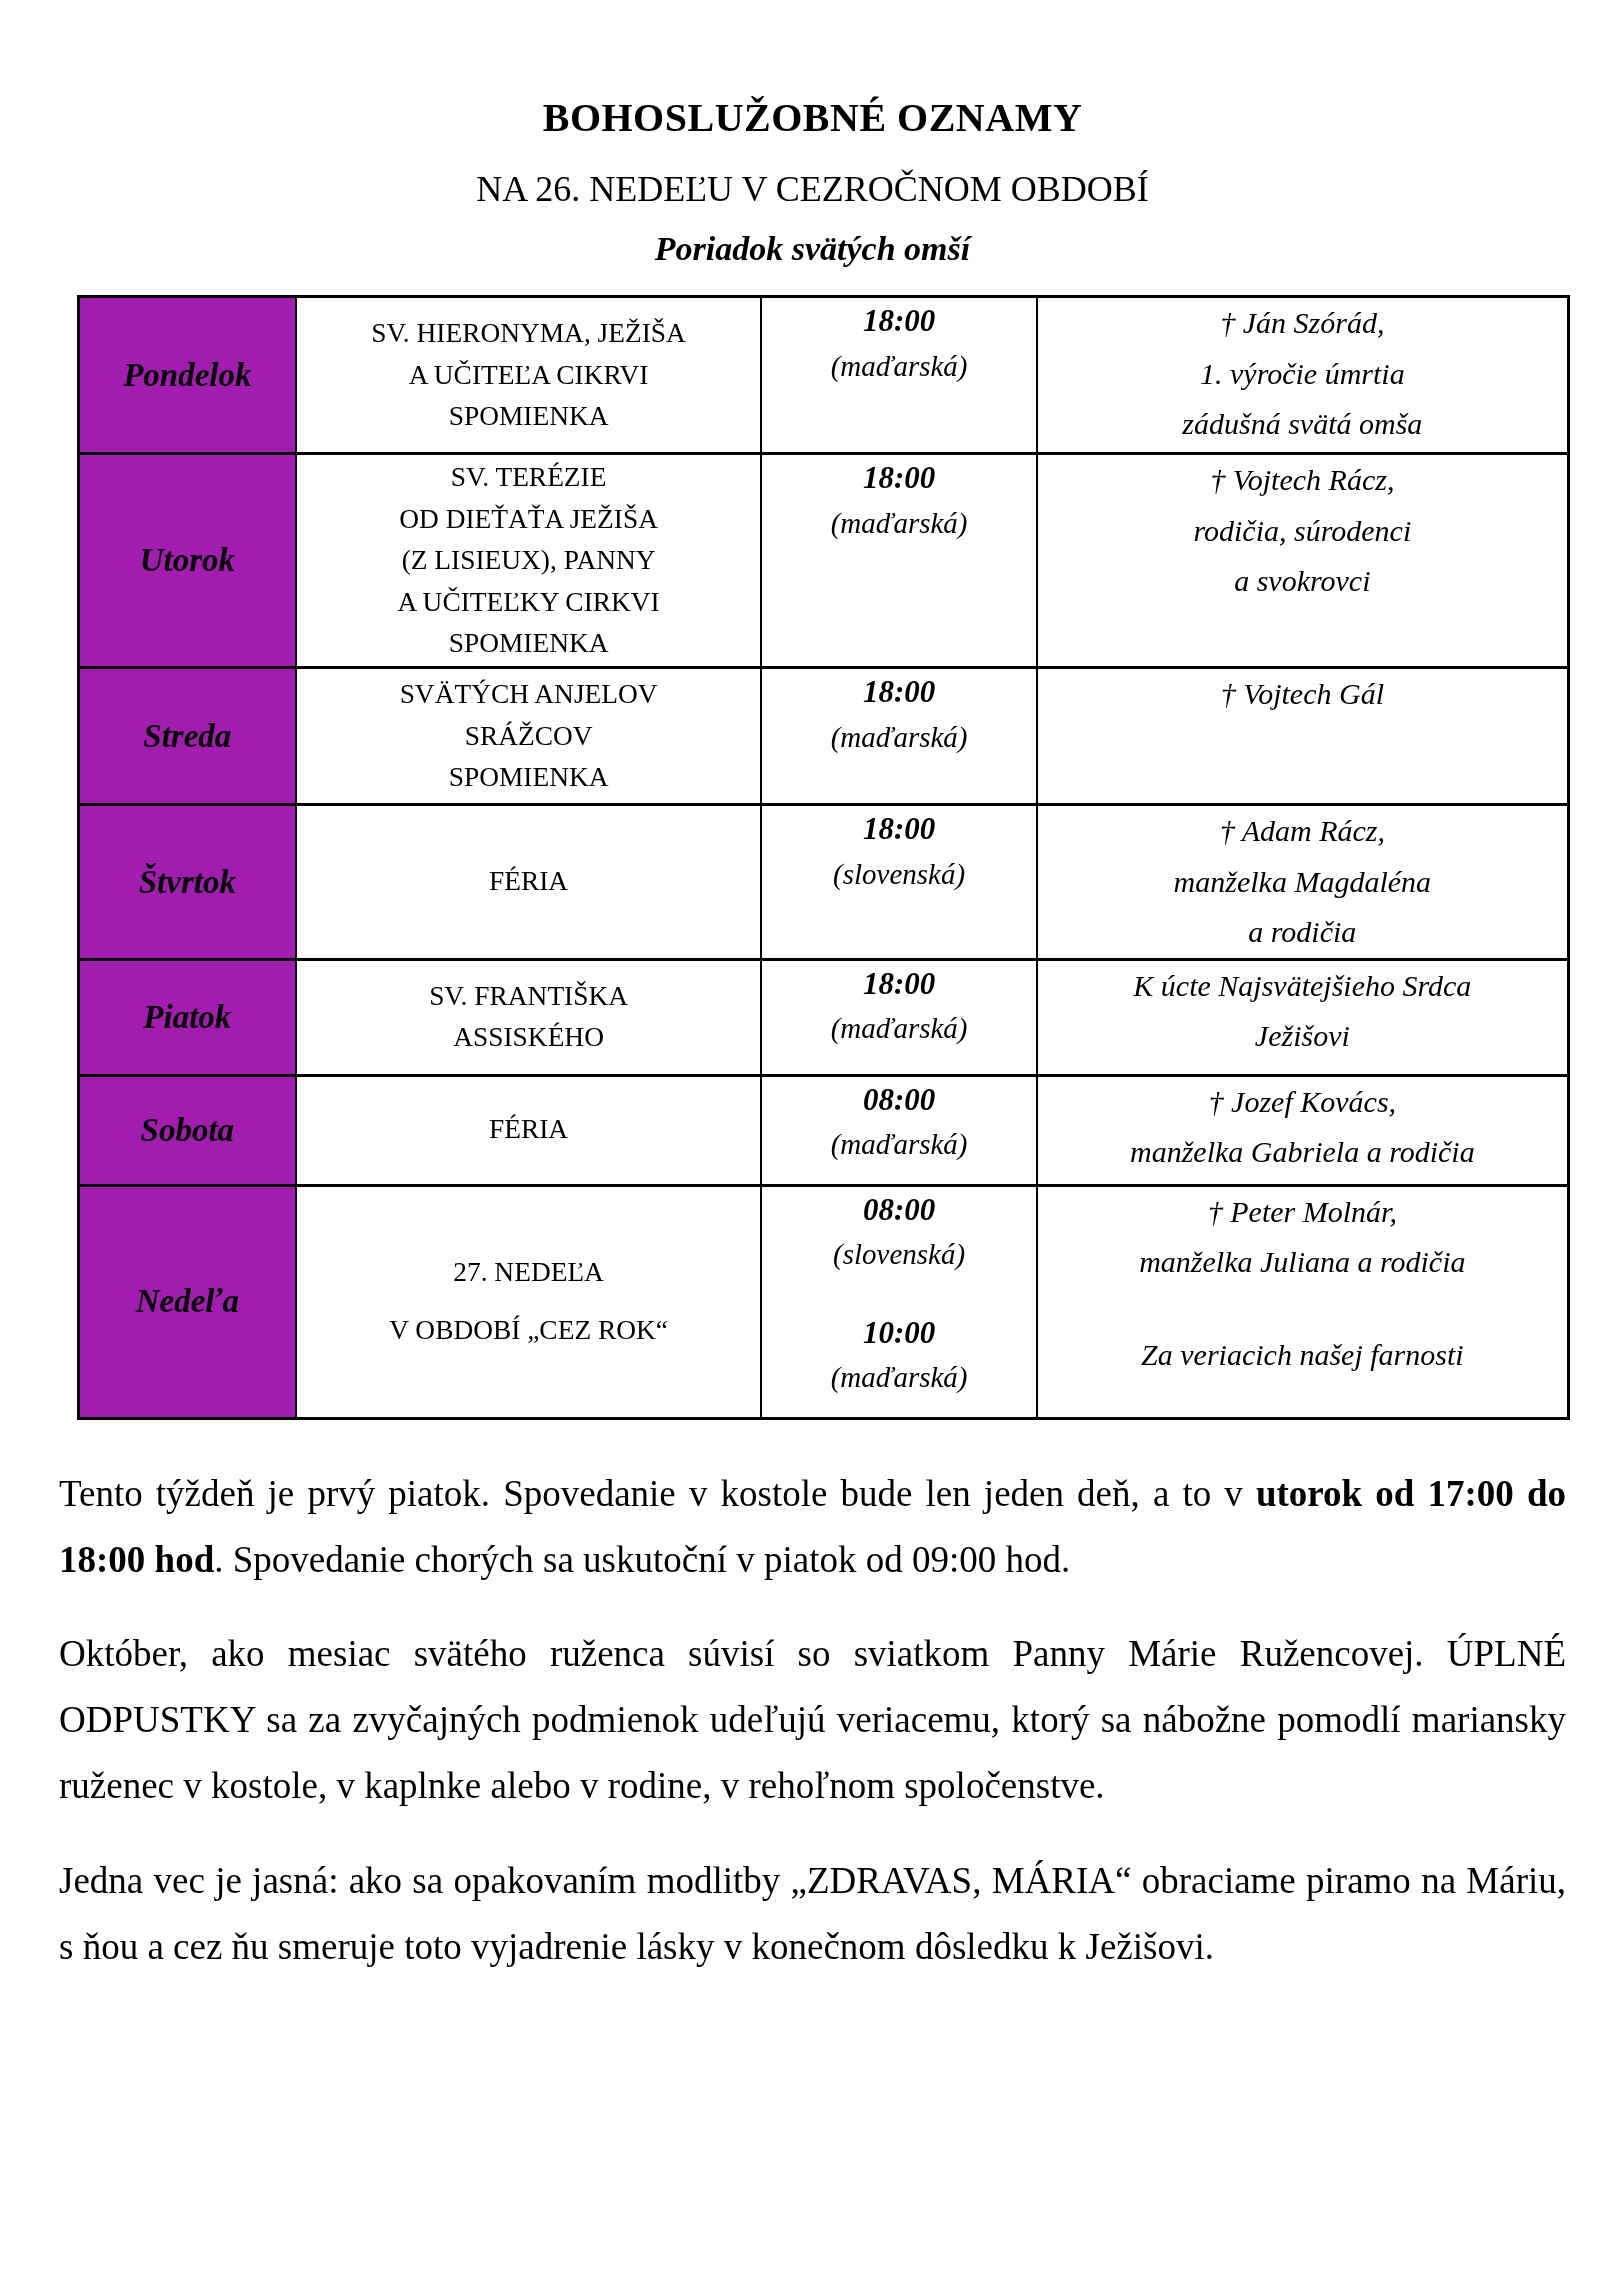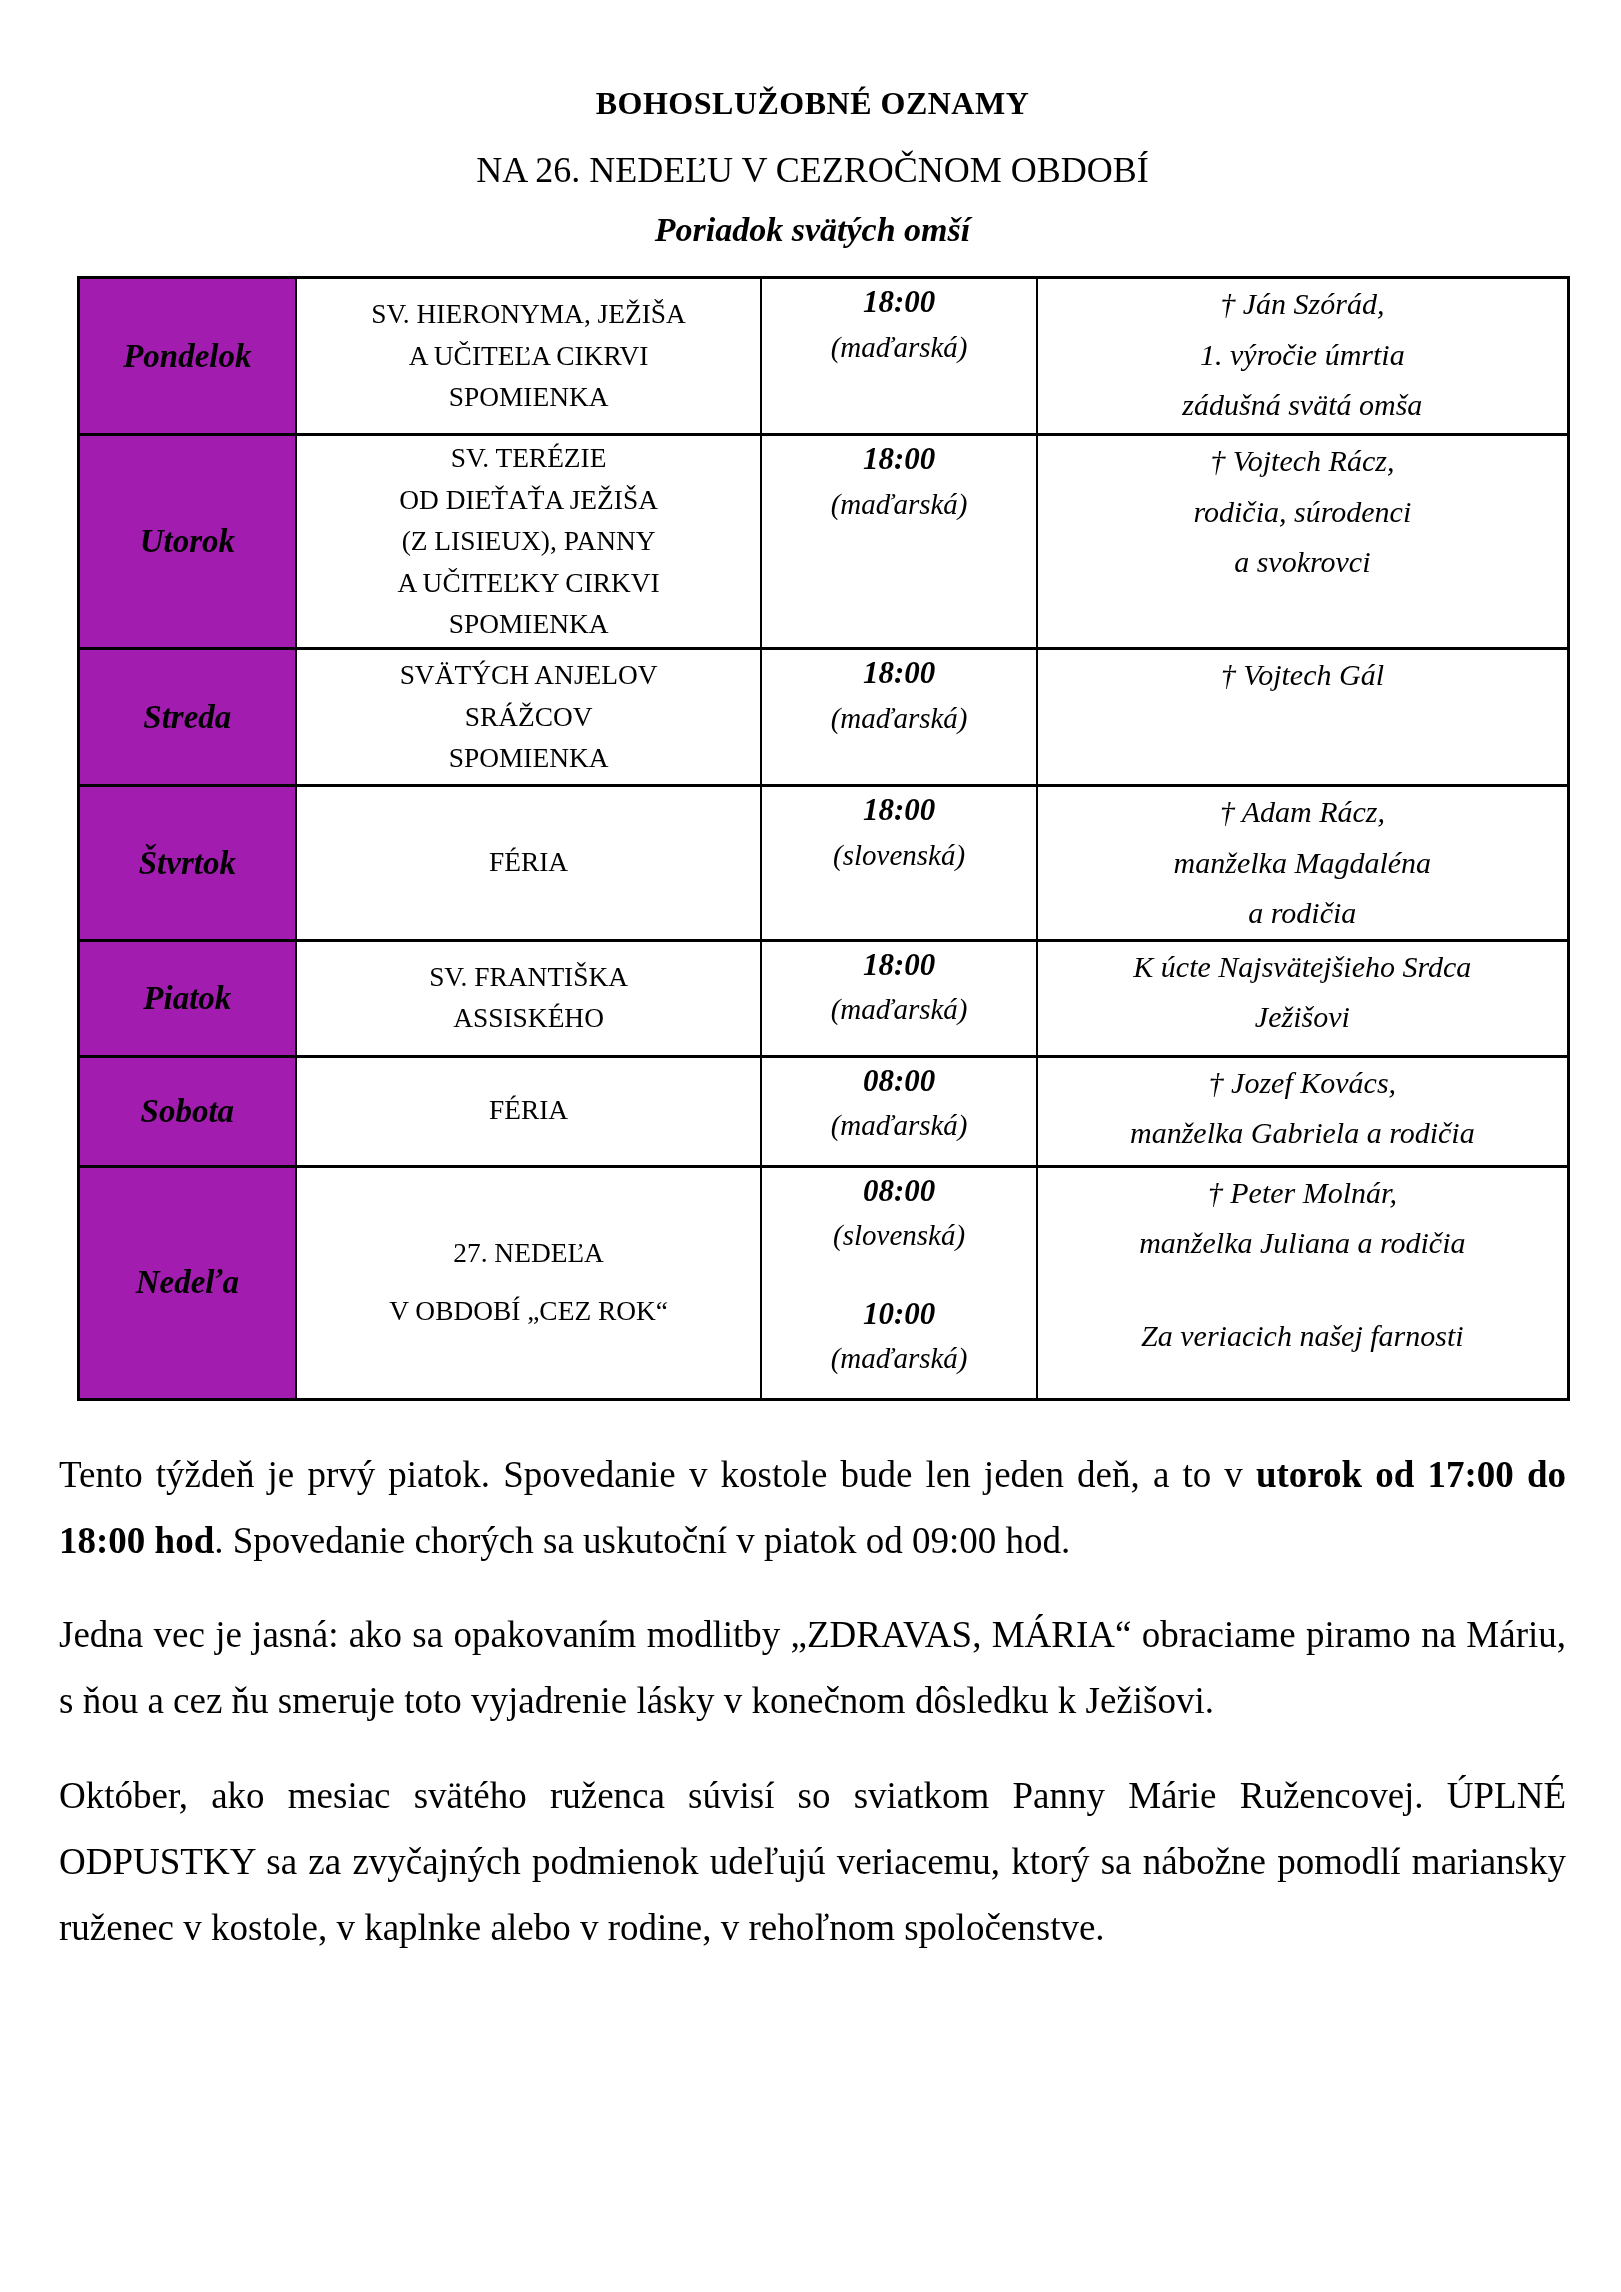--- a/index.html
+++ b/index.html
@@ -11,21 +11,21 @@
     overflow: hidden;
   }
   .page {
     width: 1621px; height: 2293px;
     padding: 55px 55px 0 59px;
     overflow: hidden;
   }
 
   
   .titles { text-align: center; }
-  .t1 { font-size: 32px; font-weight: bold; margin-top: 30px; letter-spacing: 0.5px; }
+  .t1 { font-size: 40px; font-weight: bold; margin-top: 39px; letter-spacing: 0.5px; }
   .t2 { font-size: 36px; font-weight: normal; margin-top: 26.5px; }
   .t3 { font-size: 36px; font-weight: bold; font-style: italic; margin-top: 23.5px; }
   .t4 { font-size: 34px; font-weight: bold; font-style: italic; margin-top: 20.6px; }
 
   
   table.schedule {
     border-collapse: collapse;
     table-layout: fixed;
     width: 1490px;
     margin: 27.4px 0 0 17.6px;
@@ -236,18 +236,18 @@
         <div class="igroup igroup2">
           <div>Za veriacich našej farnosti</div>
         </div>
       </td>
     </tr>
   </tbody>
     </table>
 
   <div class="paragraphs">
     <p><span>Tento týždeň je prvý piatok. Spovedanie v kostole bude len jeden deň, a to v </span><span class="b">utorok od 17:00 do 18:00 hod</span><span>. Spovedanie chorých sa uskutoční v piatok od 09:00 hod.</span></p>
+    <p><span>Október, ako mesiac svätého ruženca súvisí so sviatkom Panny Márie Ružencovej. ÚPLNÉ ODPUSTKY sa za zvyčajných podmienok udeľujú veriacemu, ktorý sa nábožne pomodlí mariansky ruženec v kostole, v kaplnke alebo v rodine, v rehoľnom spoločenstve.</span></p>
     <p><span>Jedna vec je jasná: ako sa opakovaním modlitby „ZDRAVAS, MÁRIA“ obraciame piramo na Máriu, s ňou a cez ňu smeruje toto vyjadrenie lásky v konečnom dôsledku k Ježišovi.</span></p>
-    <p><span>Október, ako mesiac svätého ruženca súvisí so sviatkom Panny Márie Ružencovej. ÚPLNÉ ODPUSTKY sa za zvyčajných podmienok udeľujú veriacemu, ktorý sa nábožne pomodlí mariansky ruženec v kostole, v kaplnke alebo v rodine, v rehoľnom spoločenstve.</span></p>
   </div>
 
 </div>
 
 
 </body></html>

